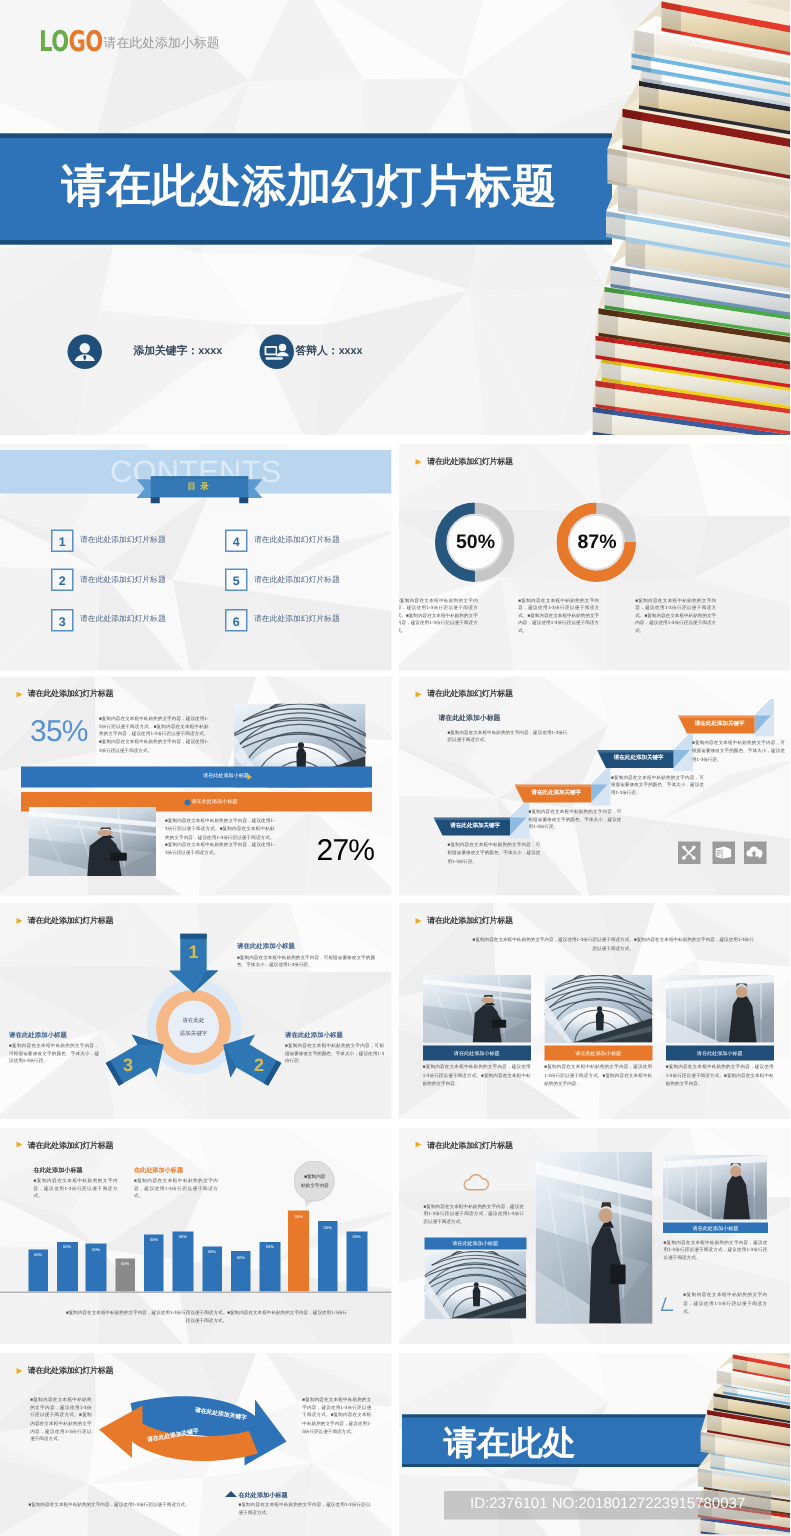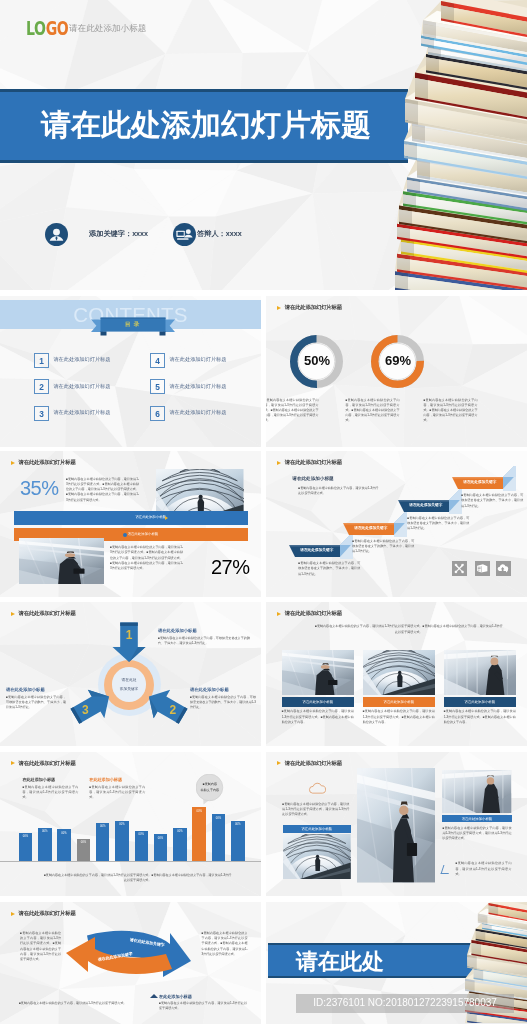--- a/index.html
+++ b/index.html
@@ -479,21 +479,21 @@
     <div class="donut-v">50%</div>
   </div>
   <div class="tx donut-tx" style="left:-1.8px">■复制内容在文本框中粘贴您的文字内容，建议使用1-3倍行距以便于阅读方式。■复制内容在文本框中粘贴您的文字内容，建议使用1-3倍行距以便于阅读方式。</div>
   <div class="donut" style="left:105.2px">
     <svg viewBox="0 0 56 56" style="width:53px;height:53px;display:block">
       <circle cx="28" cy="28" r="24" fill="none" stroke="#c6c6c6" stroke-width="8"></circle>
       <circle class="arc" cx="28" cy="28" r="24" fill="none" stroke-width="8" transform="rotate(-90 28 28) scale(1,-1) translate(0,-56)" stroke-dasharray="113.10 150.80" stroke="#e8792a"></circle>
       <circle cx="28" cy="28" r="19.6" fill="#fdfdfd"></circle>
       <circle cx="28" cy="28" r="19.2" fill="none" stroke="#d9d9d9" stroke-width="0.9"></circle>
     </svg>
-    <div class="donut-v">69%</div>
+    <div class="donut-v">87%</div>
   </div>
   <div class="tx donut-tx" style="left:79.2px">■复制内容在文本框中粘贴您的文字内容，建议使用1-3倍行距以便于阅读方式。■复制内容在文本框中粘贴您的文字内容，建议使用1-3倍行距以便于阅读方式。</div>
   <div class="tx donut-tx" style="left:157.2px">■复制内容在文本框中粘贴您的文字内容，建议使用1-3倍行距以便于阅读方式。■复制内容在文本框中粘贴您的文字内容，建议使用1-3倍行距以便于阅读方式。</div>
 </div>
 
 <div class="slide s" id="s-photostats" style="left:0;top:451.2px;height:146px">
   <div class="bg">
         <svg viewBox="0 0 261 147" preserveAspectRatio="none">
           <use href="#pp2"></use>
         </svg>

